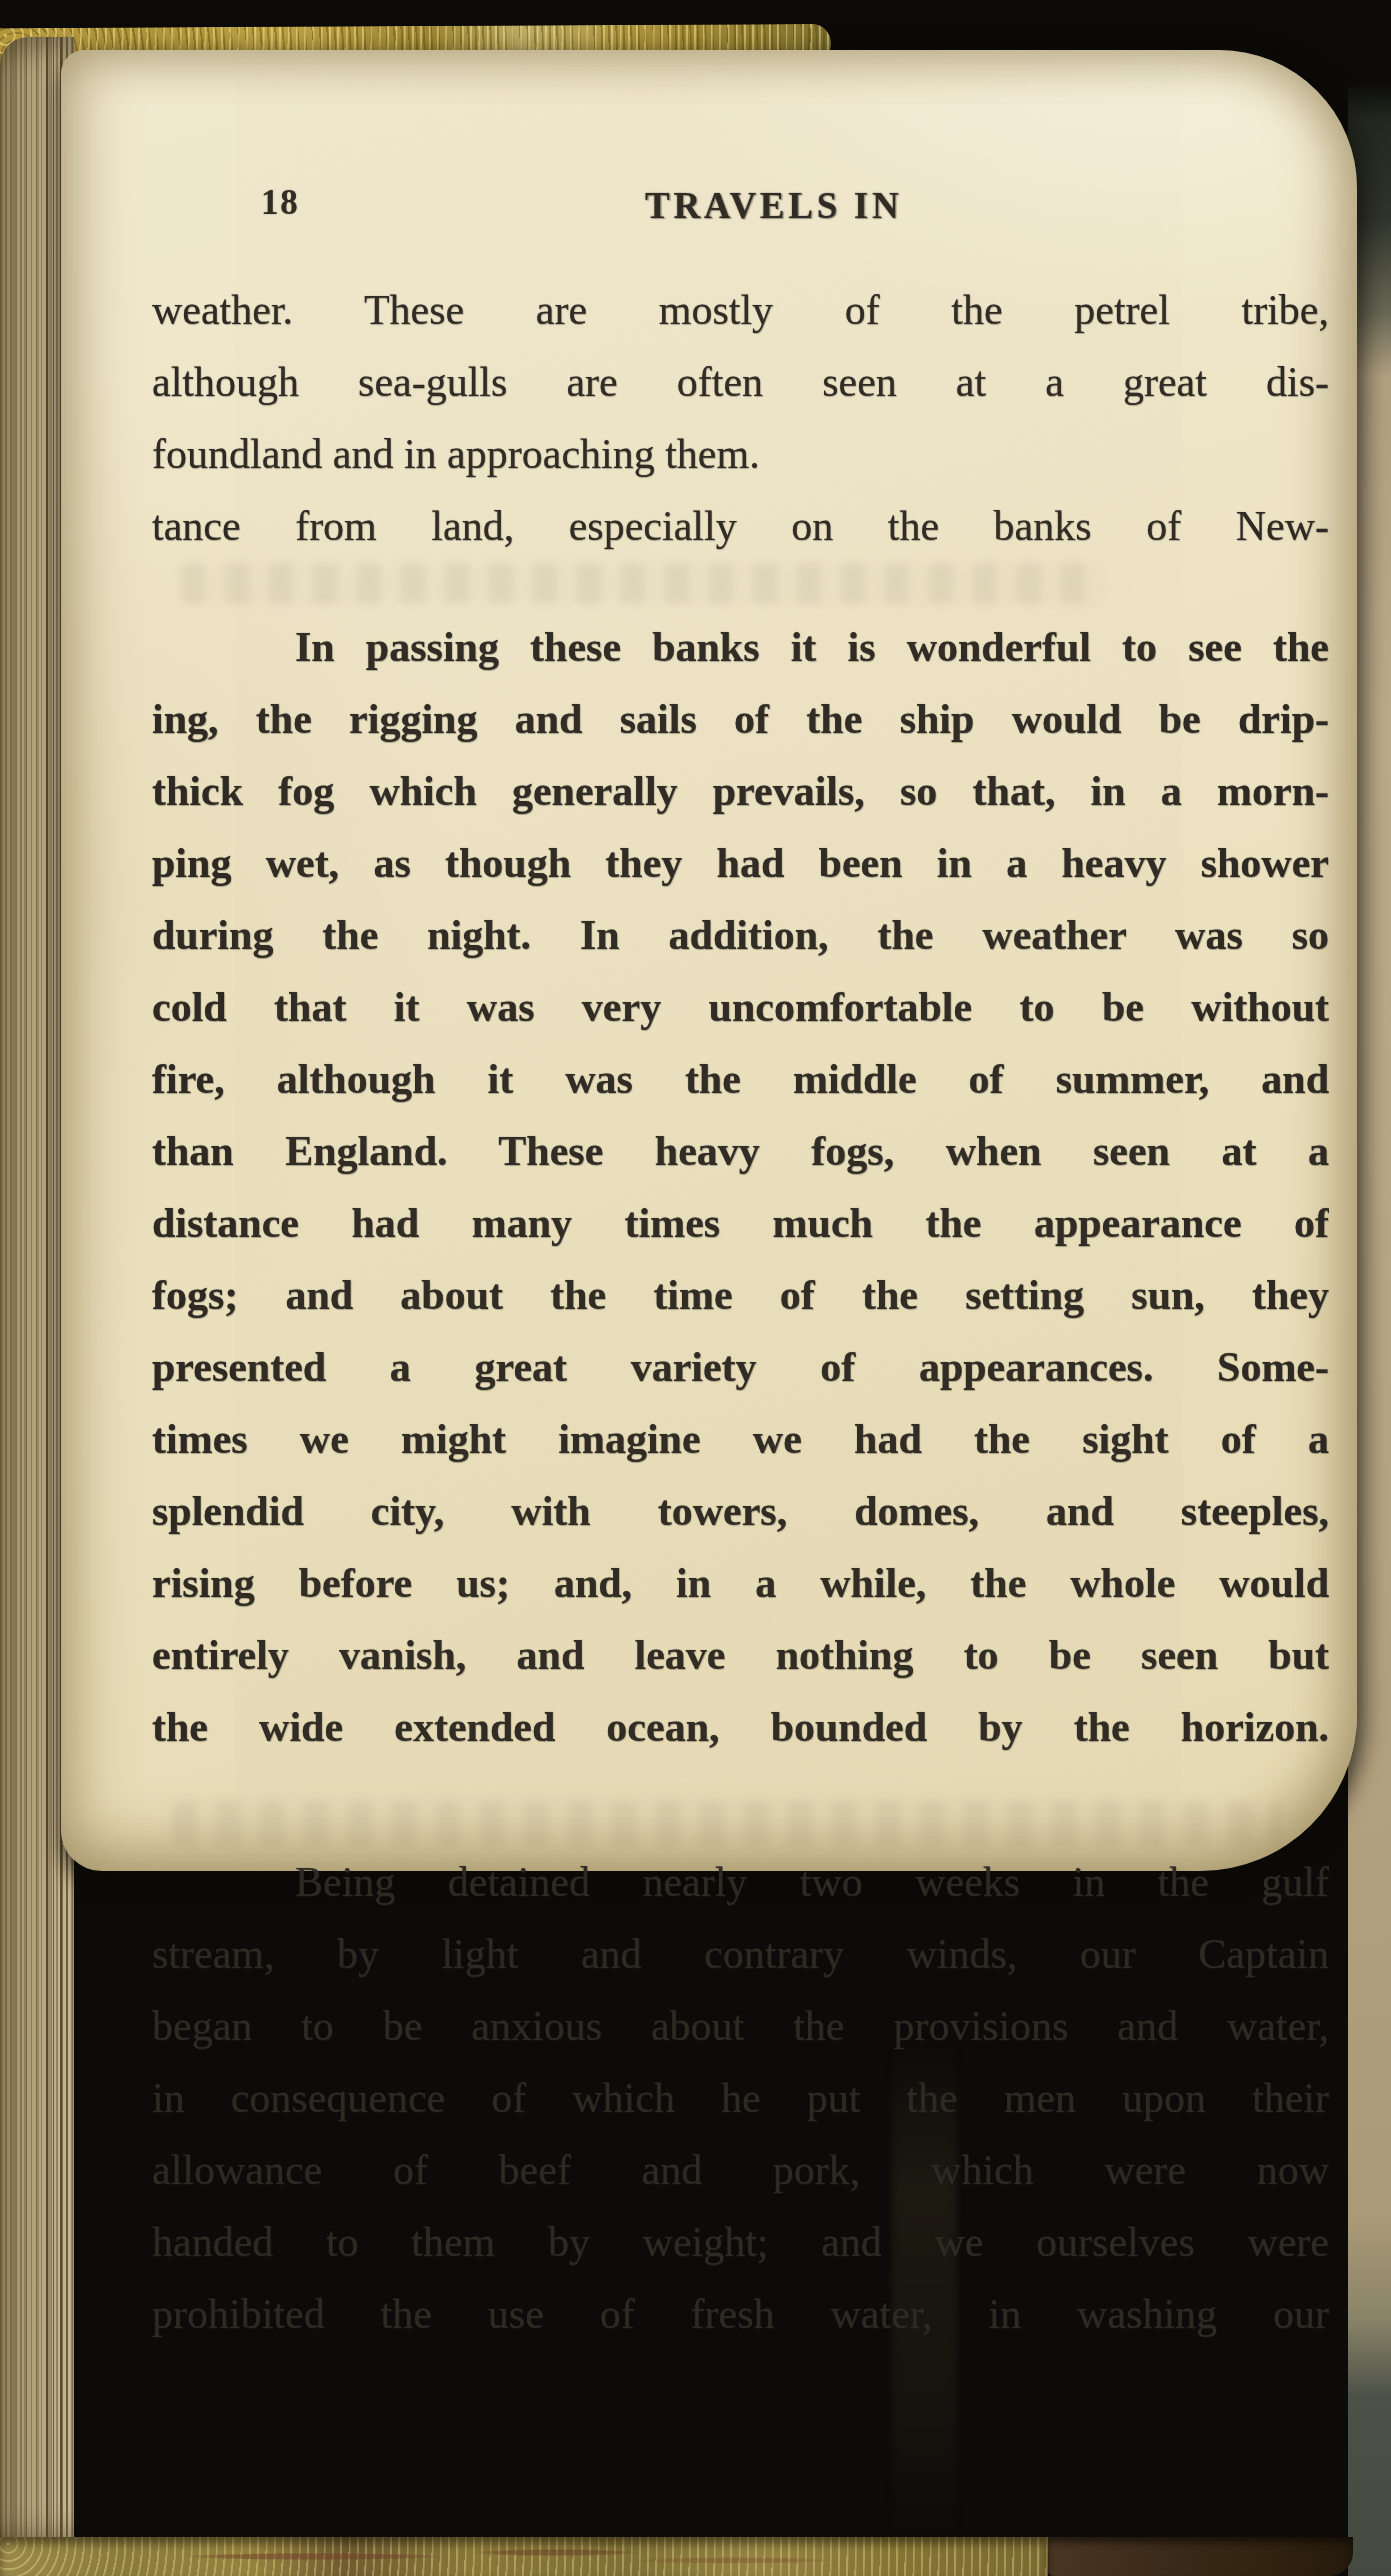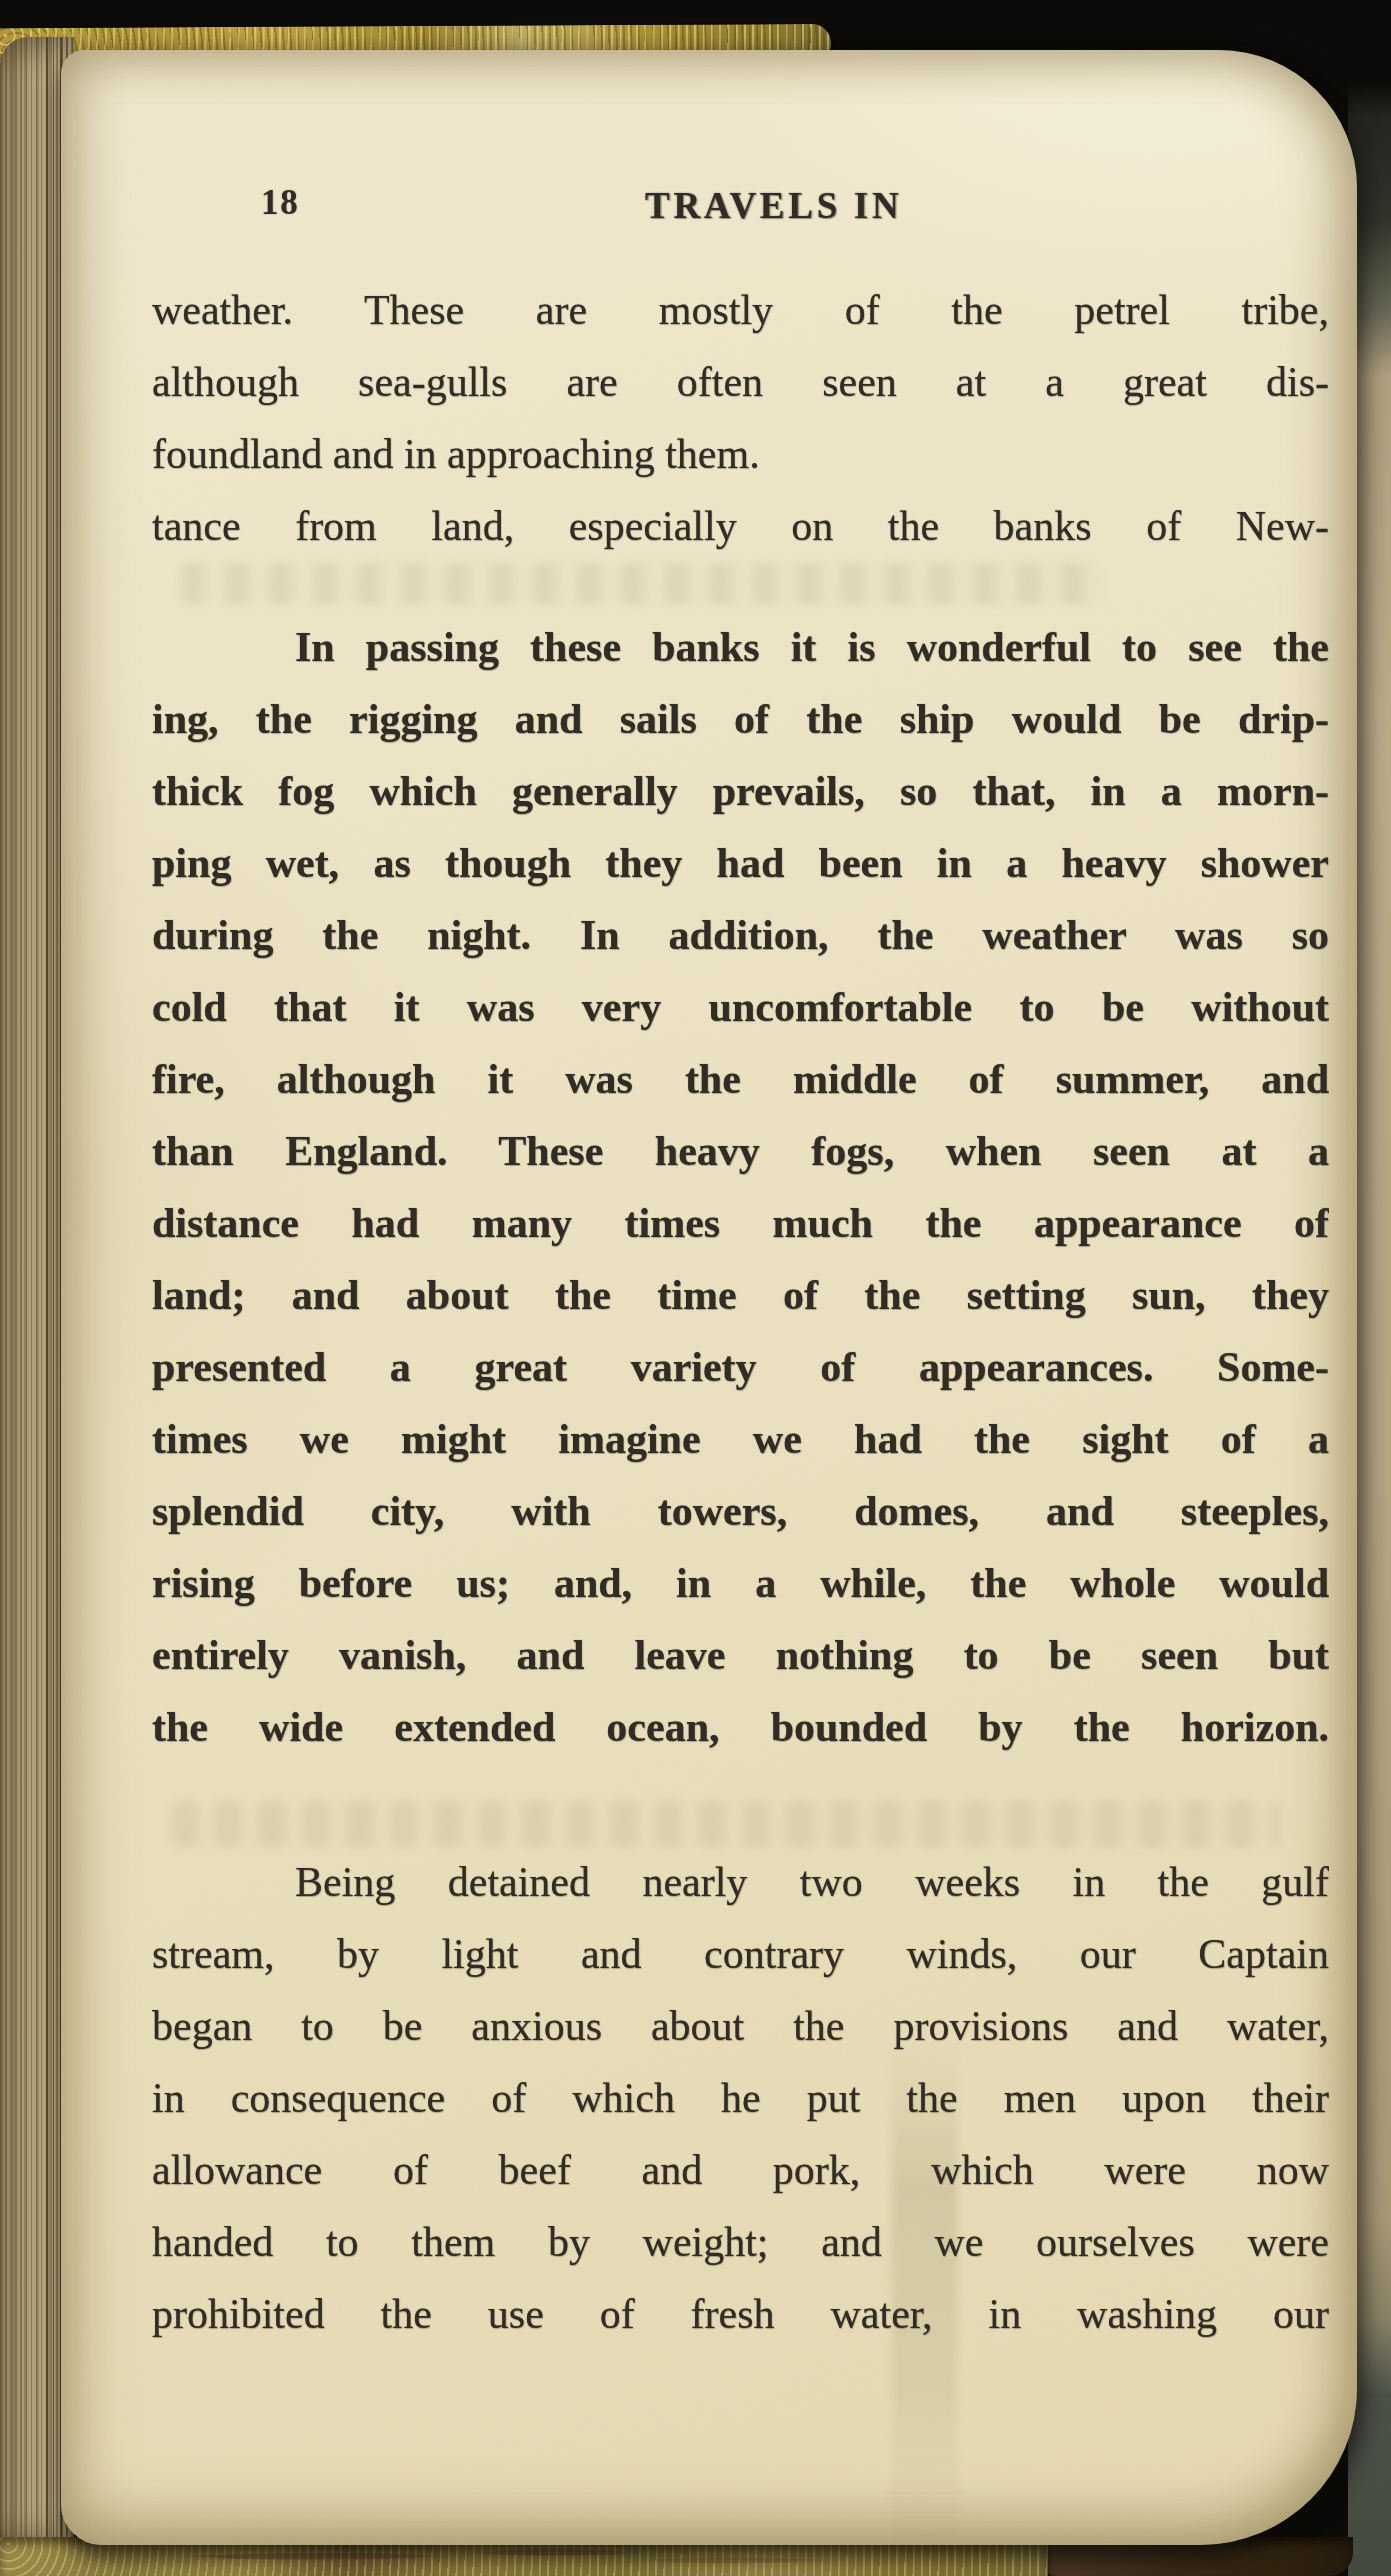--- a/index.html
+++ b/index.html
@@ -84,21 +84,21 @@
     position: absolute;
     left: 1048px; top: 2537px; width: 305px; height: 39px;
     border-radius: 0 0 24px 5.5px;
     background: linear-gradient(90deg, #4a3723, var(--cover, #3a2a19) 40%, #30220f 75%, #241a0c 100%);
     box-shadow: inset 0 5.5px 7.4px rgba(10,7,3,0.6);
   }
 
   
   .page {
     position: absolute;
-    left: 61px; top: 50px; width: 1296px; height: 2495px;
+    left: 61px; top: 50px; width: 1296px; height: 1821px;
     border-radius: 24px 138px 157px 41px;
     background:
       radial-gradient(ellipse 831px 462px at 85% 0%, rgba(252,248,230,0.55), transparent 60%),
       radial-gradient(ellipse 646px 831px at 0% 45%, rgba(216,200,155,0.25), transparent 60%),
       linear-gradient(165deg, #f1e9cf 0%, var(--paper, #eee5c7) 30%, #ebe1bf 55%, #e8ddb8 78%, #e6dab4 100%);
     box-shadow:
       inset -24px 0 51px rgba(130,108,62,0.33),
       inset 28px 0 51px rgba(140,120,72,0.25),
       inset 0 -31px 55px rgba(132,110,64,0.33),
       inset 0 18.5px 37px rgba(150,130,82,0.2),
@@ -209,21 +209,21 @@
         <div class="para para-1">
           <div class="line first">In passing these banks it is wonderful to see the</div>
           <div class="line">ing, the rigging and sails of the ship would be drip-</div>
           <div class="line">thick fog which generally prevails, so that, in a morn-</div>
           <div class="line">ping wet, as though they had been in a heavy shower</div>
           <div class="line">during the night.  In addition, the weather was so</div>
           <div class="line">cold that it was very uncomfortable to be without</div>
           <div class="line">fire, although it was the middle of summer, and</div>
           <div class="line">than England.  These heavy fogs, when seen at a</div>
           <div class="line">distance had many times much the appearance of</div>
-          <div class="line">land; and about the time of the setting sun, they</div>
+          <div class="line">fogs; and about the time of the setting sun, they</div>
           <div class="line">presented a great variety of appearances.  Some-</div>
           <div class="line">times we might imagine we had the sight of a</div>
           <div class="line">splendid city, with towers, domes, and steeples,</div>
           <div class="line">rising before us; and, in a while, the whole would</div>
           <div class="line">entirely vanish, and leave nothing to be seen but</div>
           <div class="line">the wide extended ocean, bounded by the horizon.</div>
         </div>
         <div class="para para-2">
           <div class="line first">Being detained nearly two weeks in the gulf</div>
           <div class="line">stream, by light and contrary winds, our Captain</div>

